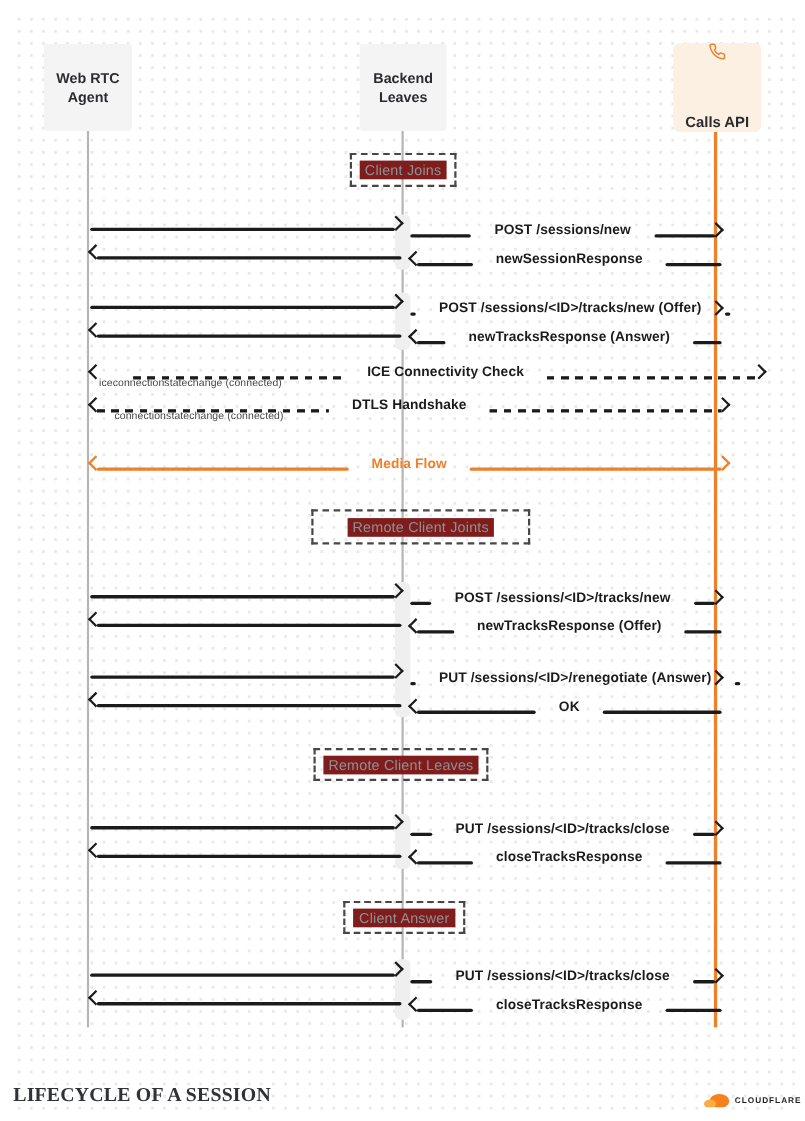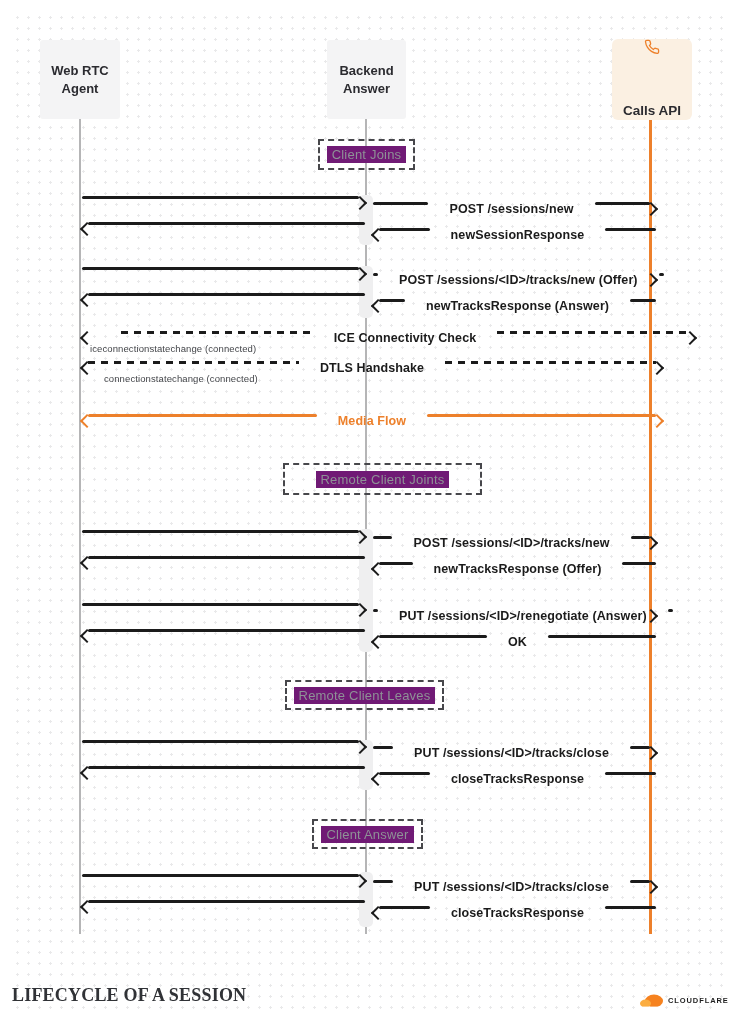--- a/index.html
+++ b/index.html
@@ -25,25 +25,25 @@
     text-align:center;font-weight:bold;font-size:13px;line-height:1.35;color:#2b2b30;
   }
   .actor span{display:block;width:66px;}
   .actor.calls{background:#fbf0e2;border-radius:6px;gap:7px;font-size:13.5px;}
   
   .phase{
     position:absolute;border:2px dashed #47474b;box-sizing:border-box;z-index:4;
     display:flex;align-items:center;justify-content:center;
   }
   .phase span{
-    background:#701a75;padding:1px 5px;font-size:13px;color:#8e9196;
+    background:#7f1d1d;padding:1px 5px;font-size:13px;color:#8e9196;
     letter-spacing:0.2px;white-space:nowrap;
   }
   
-  .msg{position:absolute;height:14px;display:flex;align-items:flex-start;gap:0 21px;z-index:3;}
+  .msg{position:absolute;height:14px;display:flex;align-items:flex-end;gap:0 21px;z-index:3;}
   .msg.hr{padding-right:6px;}
   .msg.hl{padding-left:6px;}
   .ln{flex:1;min-width:5px;height:2.6px;background:#1b1b1b;border-radius:2px;}
   .ln.dash{background:repeating-linear-gradient(90deg,#1b1b1b 0 7px,transparent 7px 13px);height:2.8px;border-radius:0;}
   .lab{font-size:12.5px;font-weight:bold;color:#1b1b1b;white-space:nowrap;letter-spacing:0.1px;}
   .chev{
     position:absolute;top:50%;width:10px;height:10px;box-sizing:border-box;
     border-top:2.6px solid #1b1b1b;border-right:2.6px solid #1b1b1b;
   }
   .chev.r{right:0;transform:translate(0,-50%) rotate(45deg);}
@@ -71,21 +71,21 @@
   <div class="act" style="top:195px;height:50px;"></div>
   <div class="act" style="top:266px;height:52px;"></div>
   <div class="act" style="top:529px;height:123px;"></div>
   <div class="act" style="top:740px;height:50px;"></div>
   <div class="act" style="top:872px;height:55px;"></div>
 
   <div class="actor" style="left:40px;top:40px;width:80px;height:79px;">
     <span>Web RTC Agent</span>
   </div>
   <div class="actor" style="left:327px;top:40px;width:79px;height:79px;">
-    <span>Backend Answer</span>
+    <span>Backend Leaves</span>
   </div>
   <div class="actor calls" style="left:612px;top:39px;width:80px;height:81px;gap:47px;">
     <svg width="32" height="32" viewBox="0 0 24 24" fill="none" stroke="#ed802b" stroke-width="2" stroke-linecap="round" stroke-linejoin="round">
       <path d="M22 16.92v3a2 2 0 0 1-2.18 2 19.79 19.79 0 0 1-8.63-3.07 19.5 19.5 0 0 1-6-6 19.79 19.79 0 0 1-3.07-8.67A2 2 0 0 1 4.11 2h3a2 2 0 0 1 2 1.72 12.84 12.84 0 0 0 .7 2.81 2 2 0 0 1-.45 2.11L8.09 9.91a16 16 0 0 0 6 6l1.27-1.27a2 2 0 0 1 2.11-.45 12.84 12.84 0 0 0 2.81.7A2 2 0 0 1 22 16.92z"></path>
     </svg>
     <span>Calls API</span>
   </div>
 
   <div class="phase" style="left:318px;top:139px;width:97px;height:31px;">
     <span>Client Joins</span>

